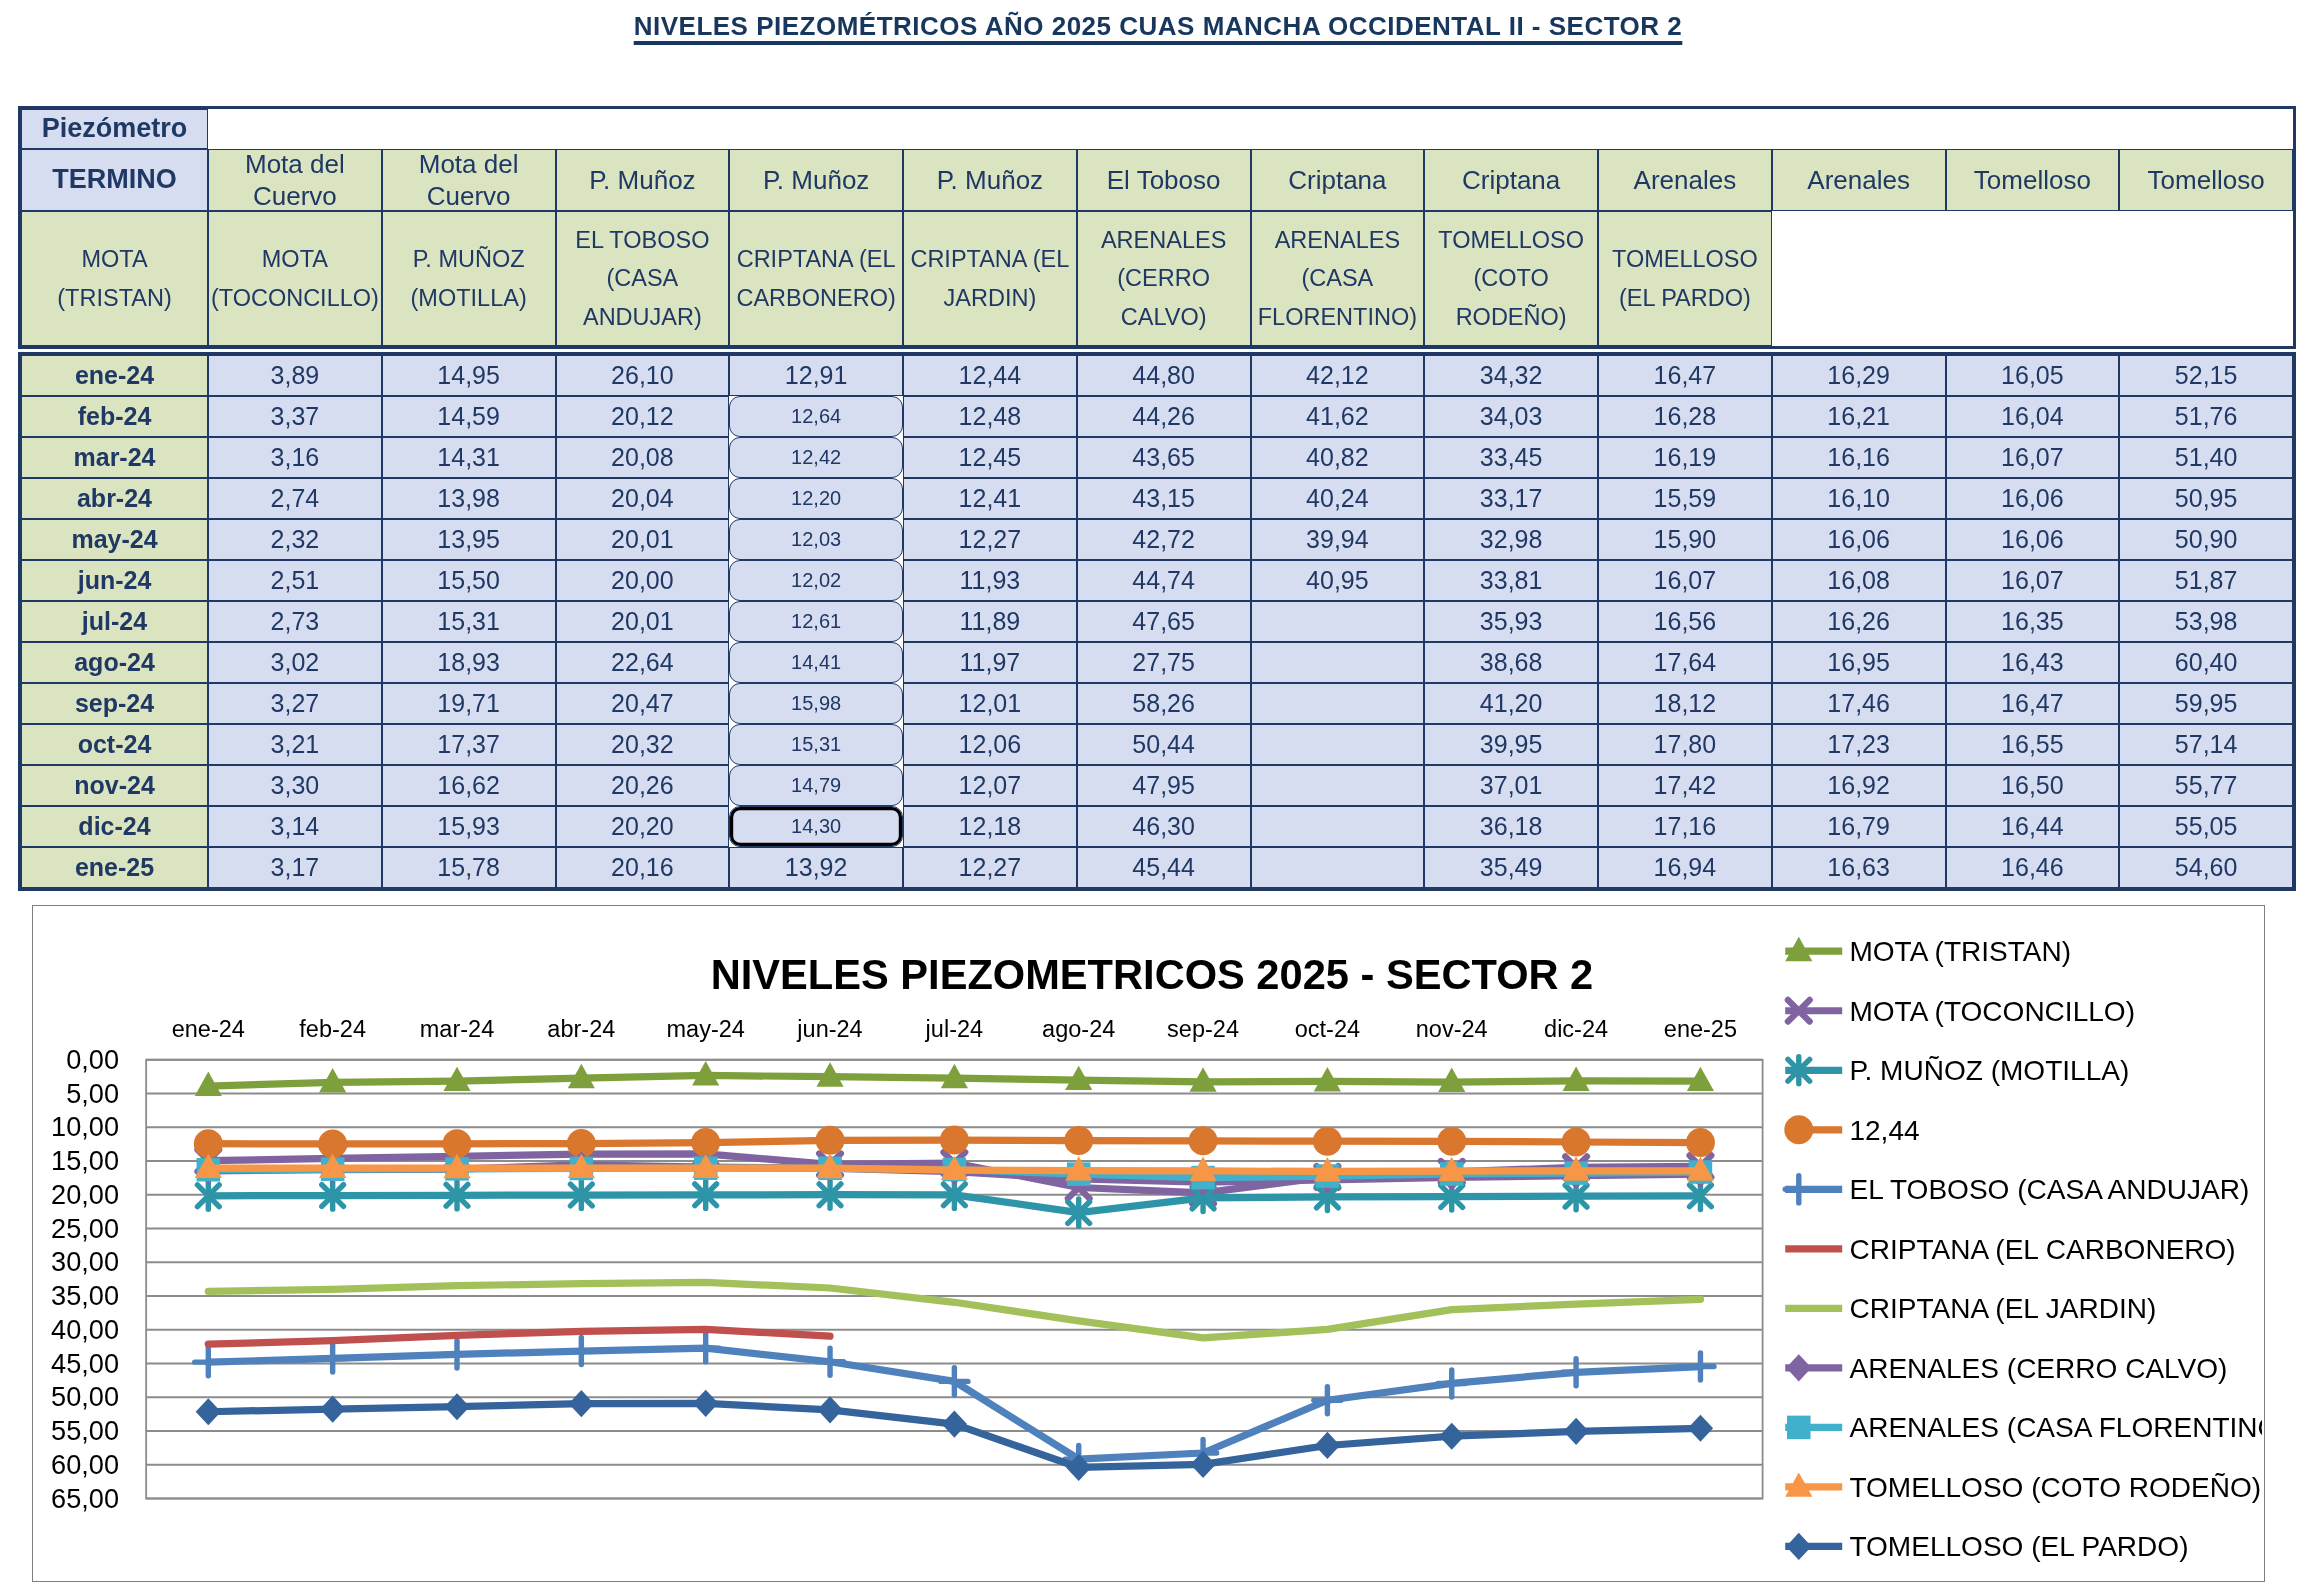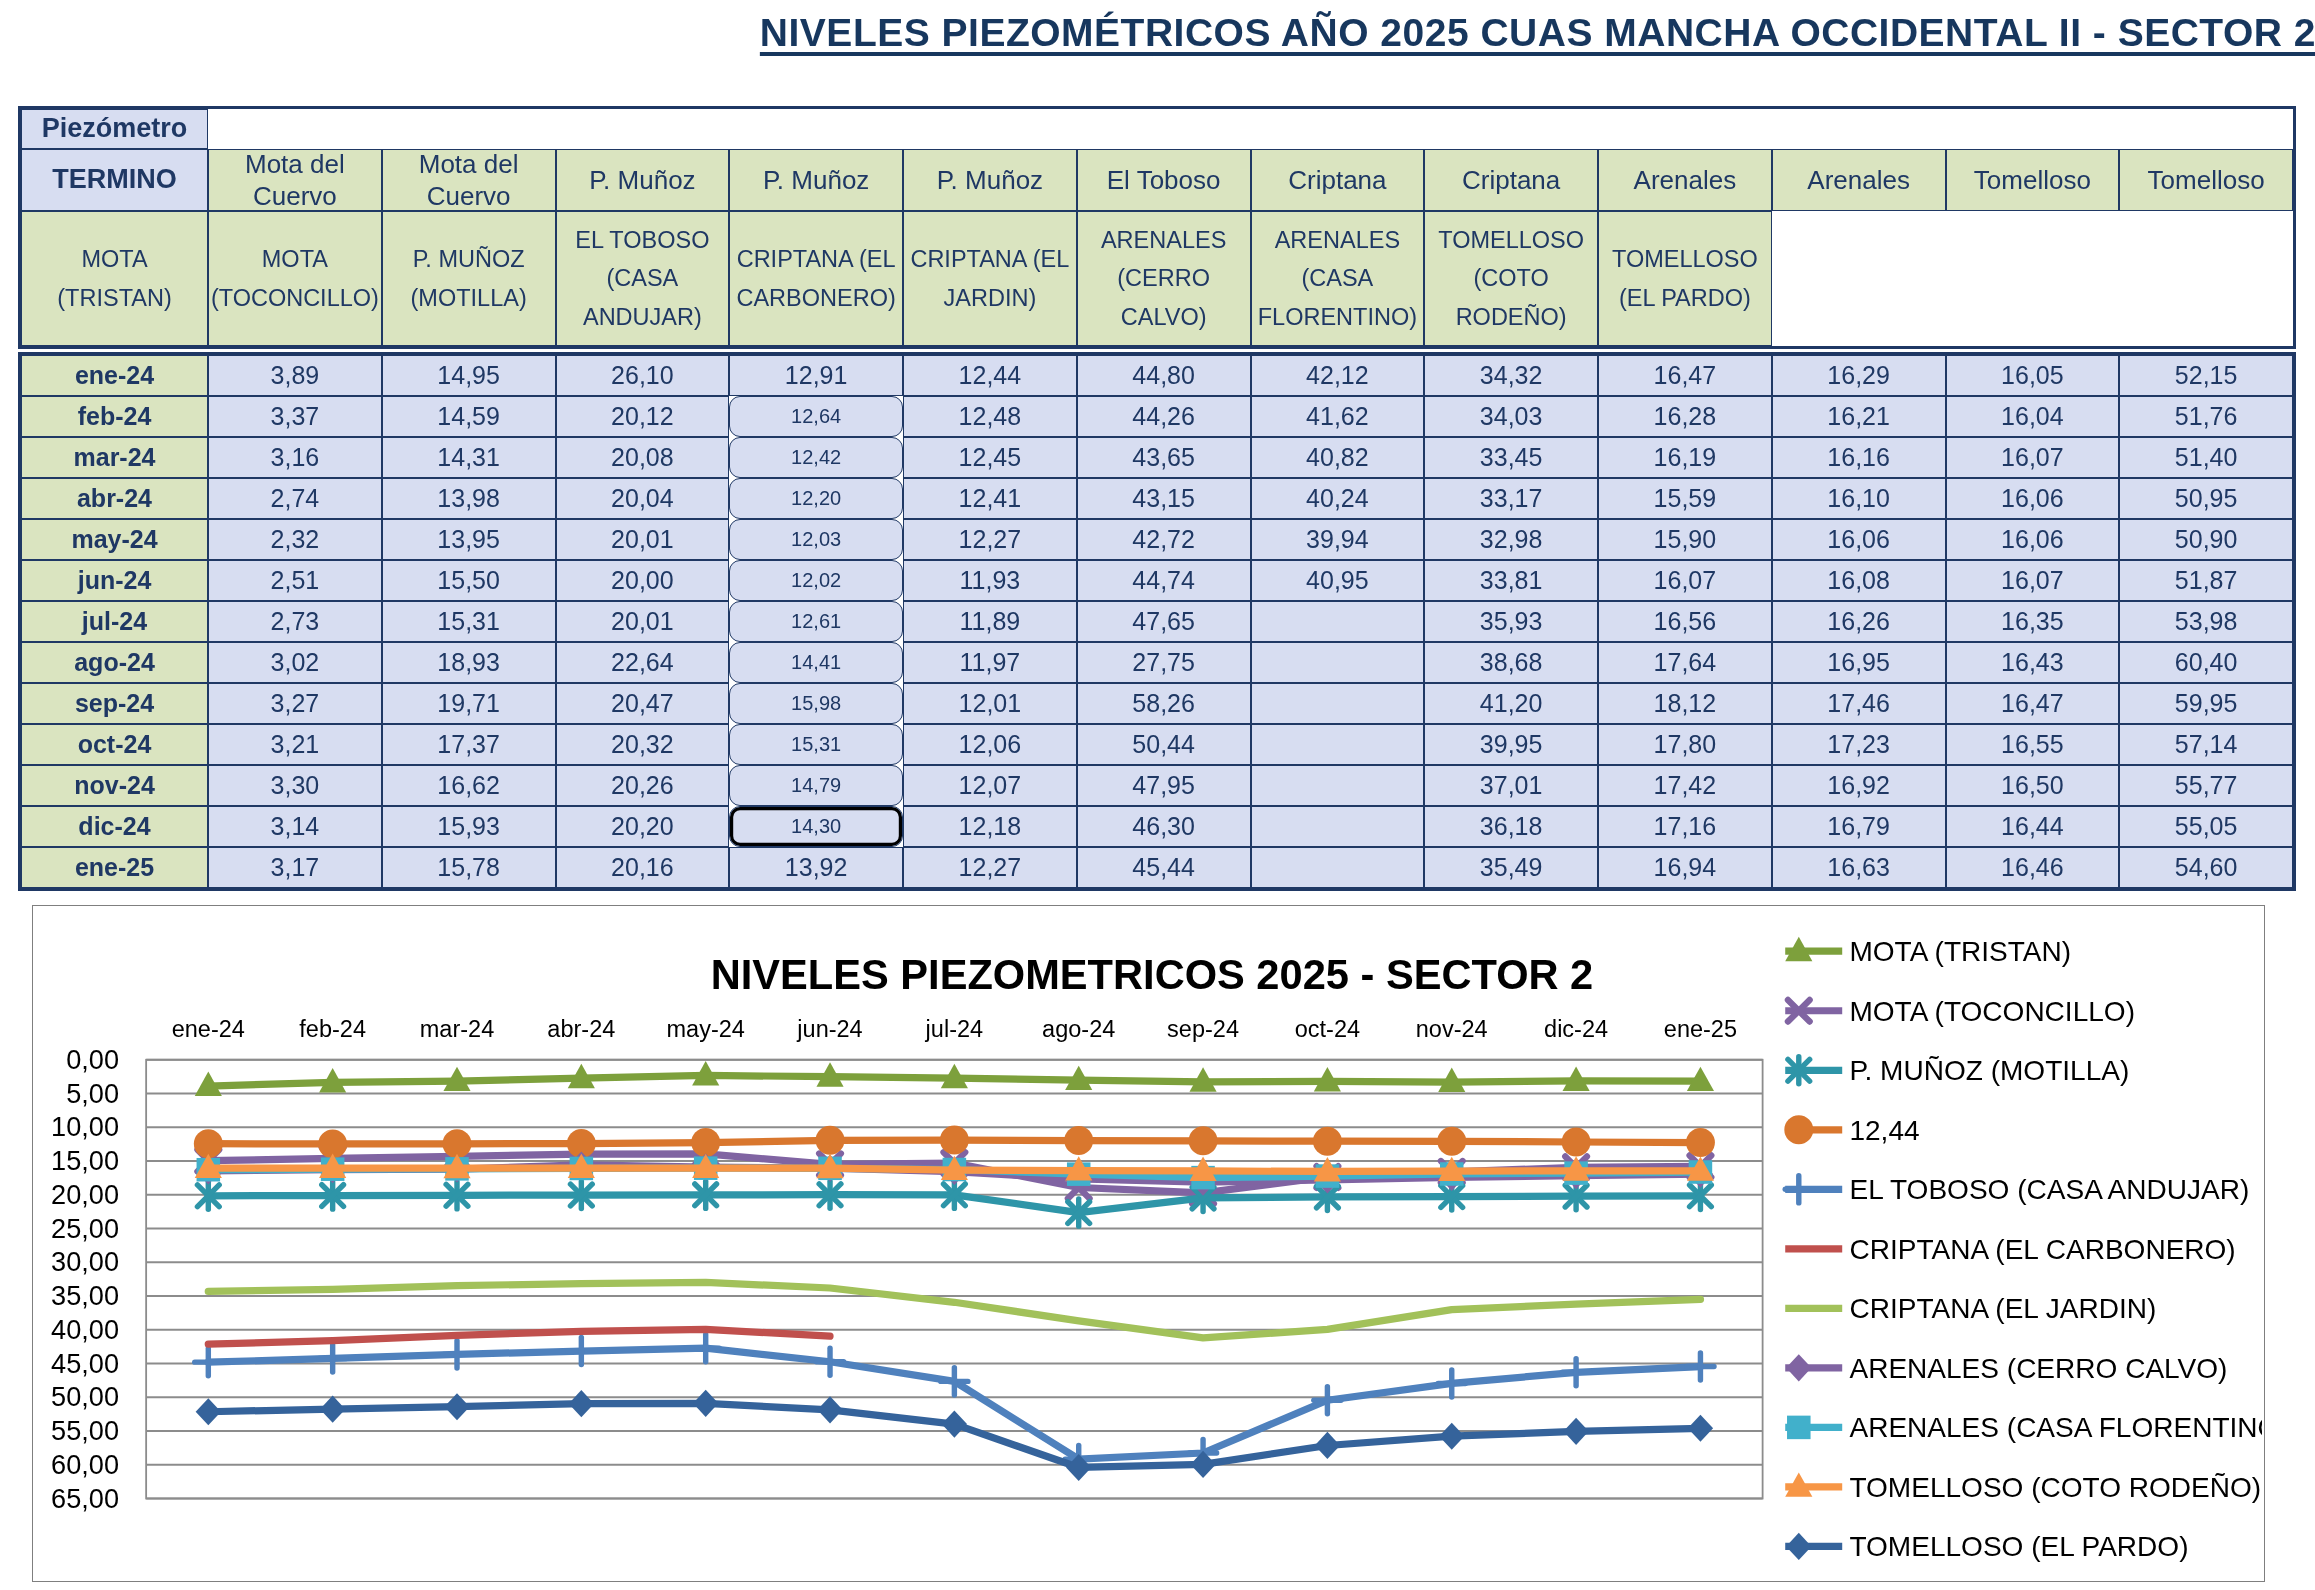--- a/index.html
+++ b/index.html
@@ -1,22 +1,22 @@
 <!DOCTYPE html>
 <html style="font-size:14.5px"><head>
 <meta charset="utf-8">
 <style>
   html,body{margin:0;padding:0;}
   body{
     width:2316px;height:1590px;position:relative;background:#ffffff;
     font-family:"Liberation Sans",sans-serif;color:#1F3864;overflow:hidden;
   }
   .main-title{
-    position:absolute;top:11px;left:0;width:100%;text-align:right;
-    font-size:39px;font-weight:bold;color:#17375E;letter-spacing:0.5px;
+    position:absolute;top:11px;left:0;width:100%;text-align:center;
+    font-size:26px;font-weight:bold;color:#17375E;letter-spacing:0.5px;
   }
   .main-title span{text-decoration:underline;text-decoration-thickness:3.6px;text-underline-offset:6.3px;}
   .tbl{
     position:absolute;left:18px;width:2278px;display:grid;
     grid-template-columns:187px repeat(12,1fr);
     border:3.6px solid #1F3864;box-sizing:border-box;background:#fff;
   }
   .t1{top:106px;grid-template-rows:40px 62px 135px;}
   .t2{top:352px;grid-template-rows:repeat(13,41px);}
   .cell{

